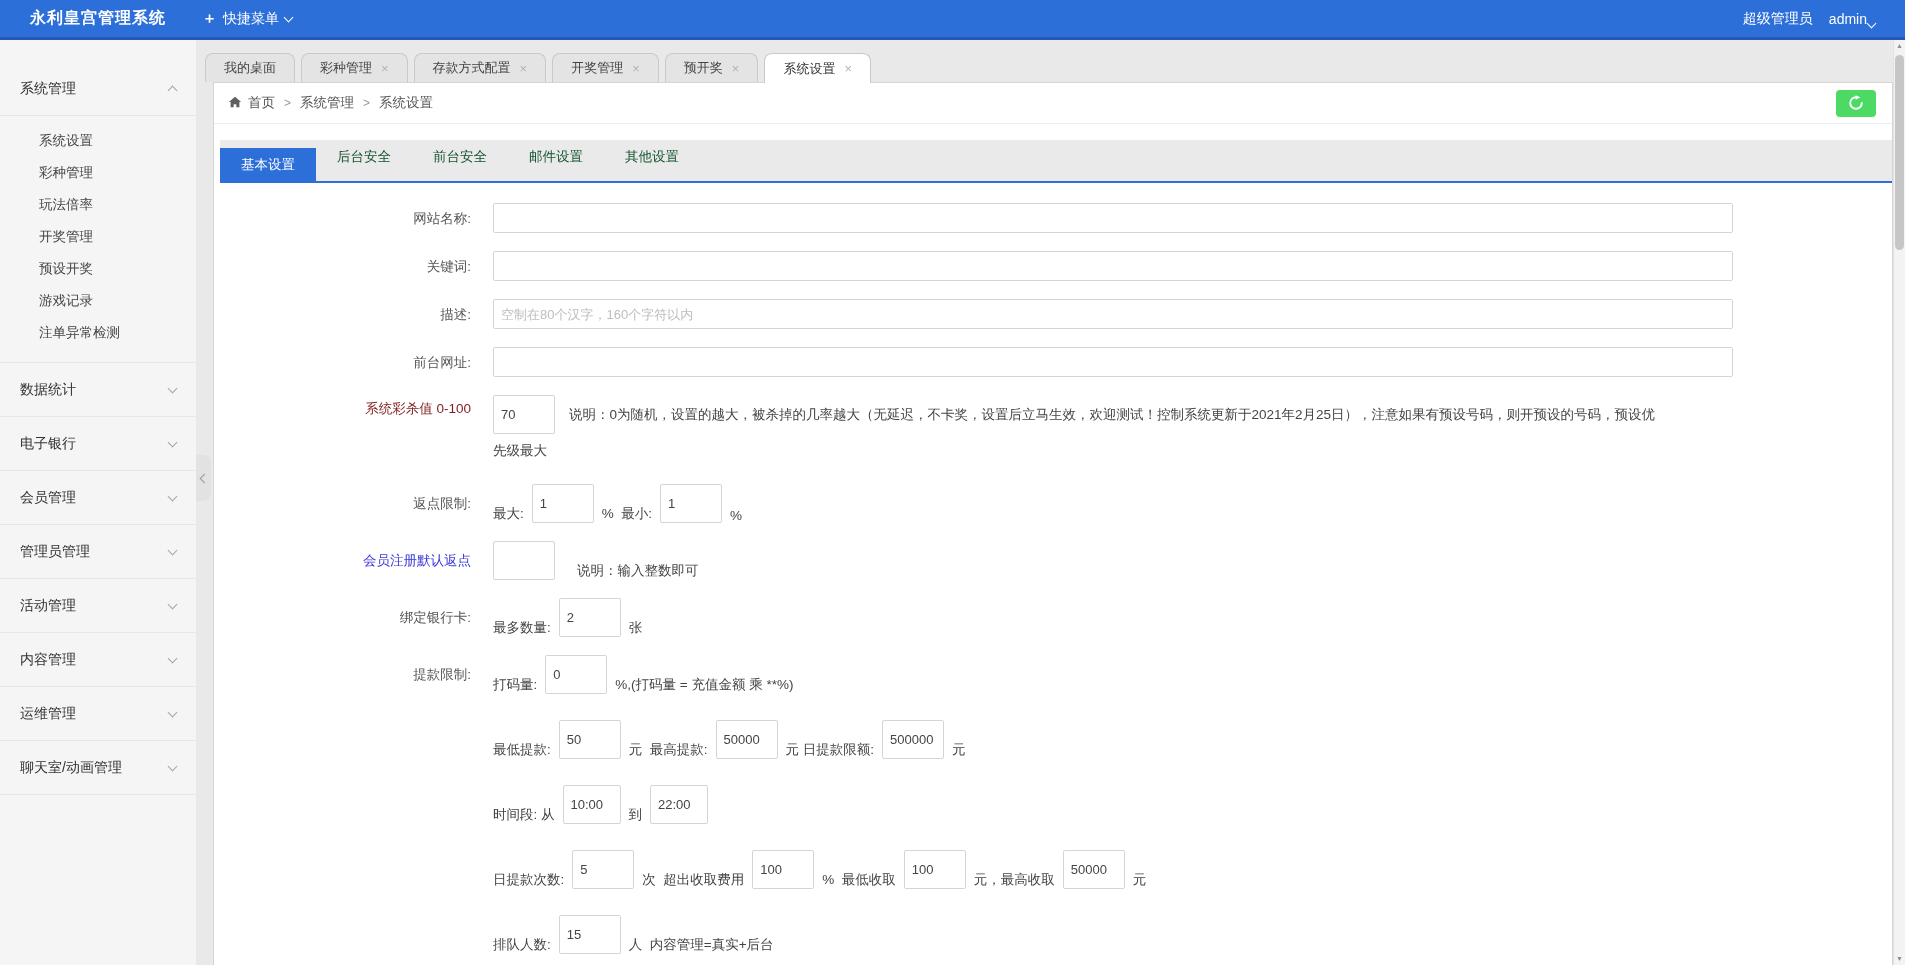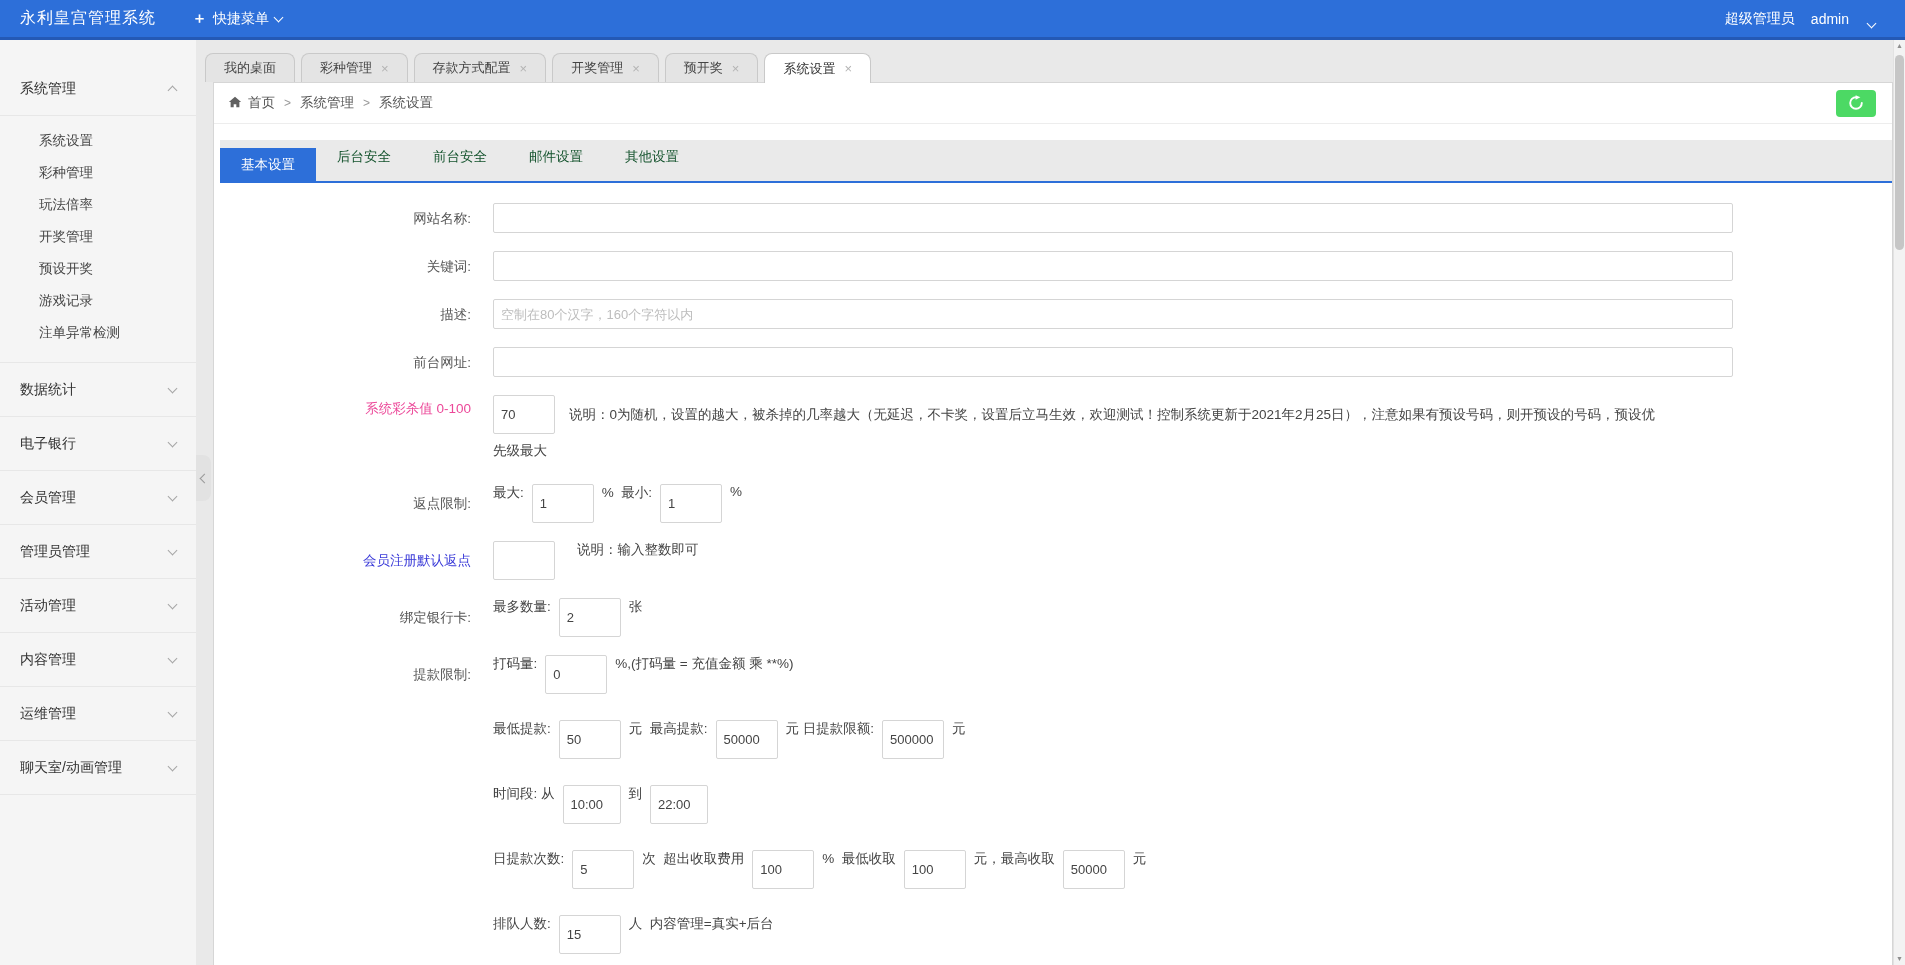--- a/index.html
+++ b/index.html
@@ -1,24 +1,24 @@
 <!DOCTYPE html>
 <html><head>
 <meta charset="utf-8">
 <style>
   html,body{margin:0;padding:0;width:1905px;height:965px;overflow:hidden;
     background:#e9e9e9;font-family:"Liberation Sans","DejaVu Sans",sans-serif;}
   
   .topbar{position:fixed;top:0;left:0;width:1905px;height:40px;background:#2d6fd9;
     border-bottom:3px solid #2459b5;box-sizing:border-box;display:flex;align-items:center;color:#fff;z-index:50;}
-  .brand{font-size:16px;font-weight:normal;padding:0 26px 0 20px;letter-spacing:1px;}
+  .brand{font-size:16px;font-weight:bold;padding:0 26px 0 30px;letter-spacing:1px;}
   .quick-menu{display:flex;align-items:center;gap:6px;font-size:14px;cursor:pointer;padding:0 10px;height:100%;}
   .plus{font-size:15px;font-weight:bold;}
   .user-area{margin-left:auto;display:flex;align-items:center;gap:16px;font-size:14px;padding-right:30px;}
-  .user-menu{display:flex;align-items:flex-end;gap:19px;cursor:pointer;}
+  .user-menu{display:flex;align-items:flex-end;gap:1px;cursor:pointer;}
   .chev{display:inline-block;width:6px;height:6px;border-right:1.7px solid currentColor;border-bottom:1.7px solid currentColor;}
   .chev.down{transform:rotate(45deg);margin-top:-3px;}
   .chev.up{transform:rotate(-135deg);margin-top:3px;}
   .chev.left{transform:rotate(135deg);margin-left:2px;}
   
   .sidebar{position:fixed;top:40px;left:0;bottom:0;width:196px;background:#f5f5f5;padding-top:22px;box-sizing:border-box;overflow:hidden;}
   .sec-header{height:53px;display:flex;align-items:center;padding:0 20px;border-bottom:1px solid #e7e7e7;
     font-size:14px;color:#333;cursor:pointer;}
   .sec-header .chev{color:#a5a5a5;margin-left:auto;width:6px;height:6px;border-width:1.4px;}
   .submenu{padding:9px 0 13px 0;border-bottom:1px solid #e7e7e7;}
@@ -45,23 +45,23 @@
   .stabs{display:flex;background:#eaeaea;border-bottom:2px solid #2d6fd9;}
   .stab{height:33px;line-height:33px;padding:0 21px;font-size:13.5px;color:#14532d;cursor:pointer;}
   .stab.active{background:#2d6fd9;color:#fff;margin-top:8px;}
   
   .form{padding-top:20px;}
   .frow{display:flex;align-items:center;margin-bottom:18px;}
   .frow.group{margin-bottom:26px;}
   .frow.inline{align-items:flex-start;}
   .flabel{width:273px;flex:none;text-align:right;padding-right:22px;box-sizing:border-box;
     font-size:13.5px;color:#555;line-height:27px;}
-  .flabel.red{color:#ec4899;}
+  .flabel.red{color:#7f1d1d;}
   .flabel.blue{color:#3a3ad8;}
-  .fields{display:flex;align-items:flex-start;flex-wrap:wrap;gap:8px;max-width:1245px;}
+  .fields{display:flex;align-items:flex-end;flex-wrap:wrap;gap:8px;max-width:1245px;}
   .frow.inline .fields{display:block;max-width:1170px;line-height:2;}
   .frow.inline .finput{display:inline-block;vertical-align:middle;}
   .frow.inline .ftext{margin-left:14px;}
   .ftext{font-size:13.5px;color:#444;white-space:pre-wrap;}
   .fgap{margin-left:14px;}
   .finput{height:39px;border:1px solid #d5d5d5;border-radius:2px;padding:0 7px;font-size:13px;color:#444;
     background:#fff;box-sizing:border-box;outline:none;}
   .finput.small{width:62px;}
   .finput.time{width:58px;}
   .finput.wide{width:1240px;height:30px;}

